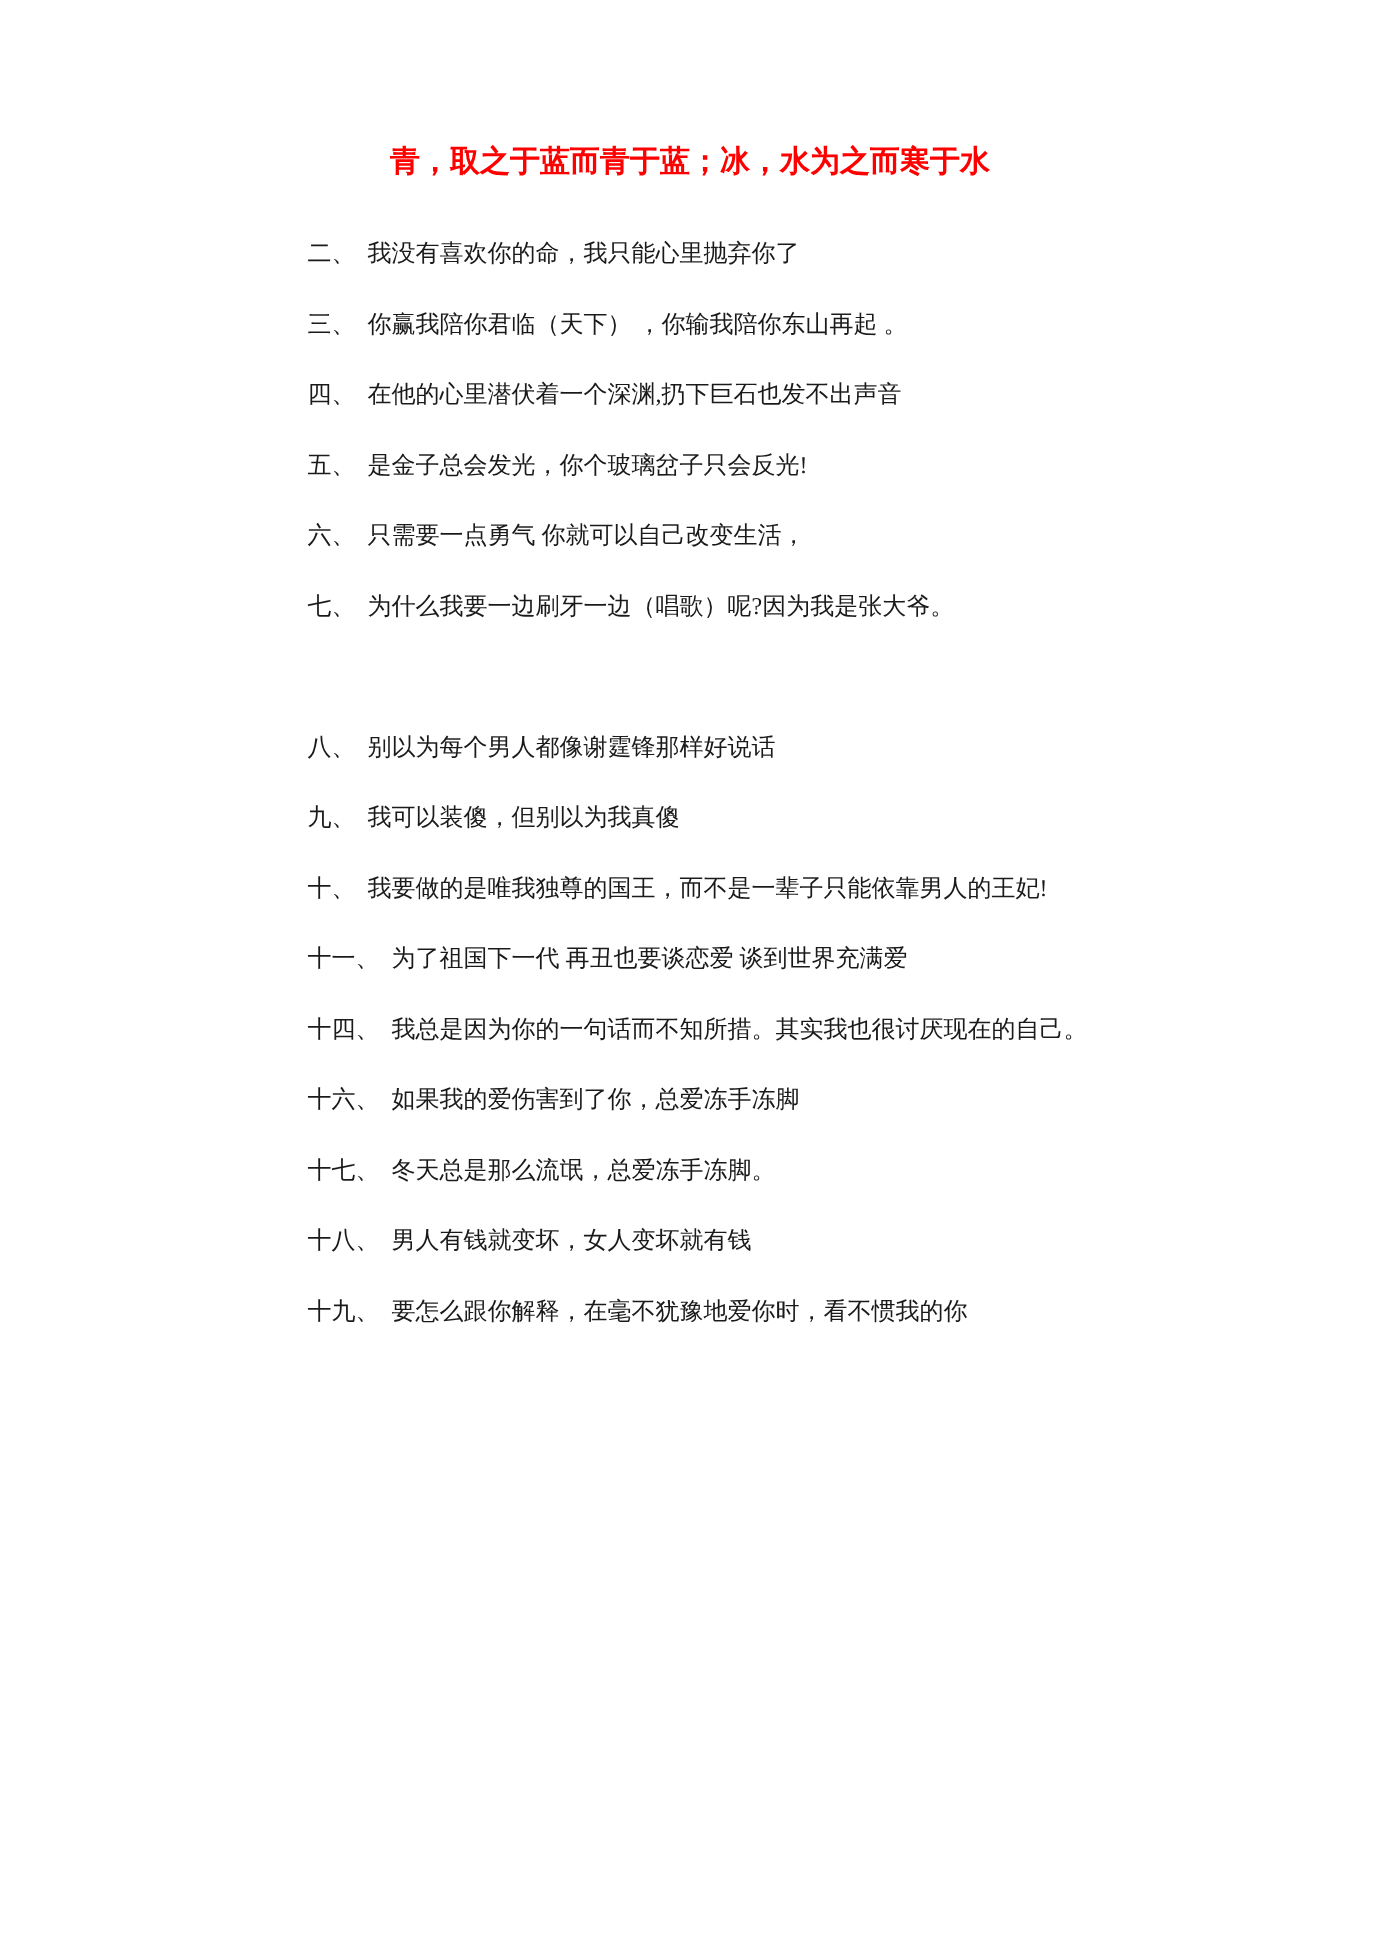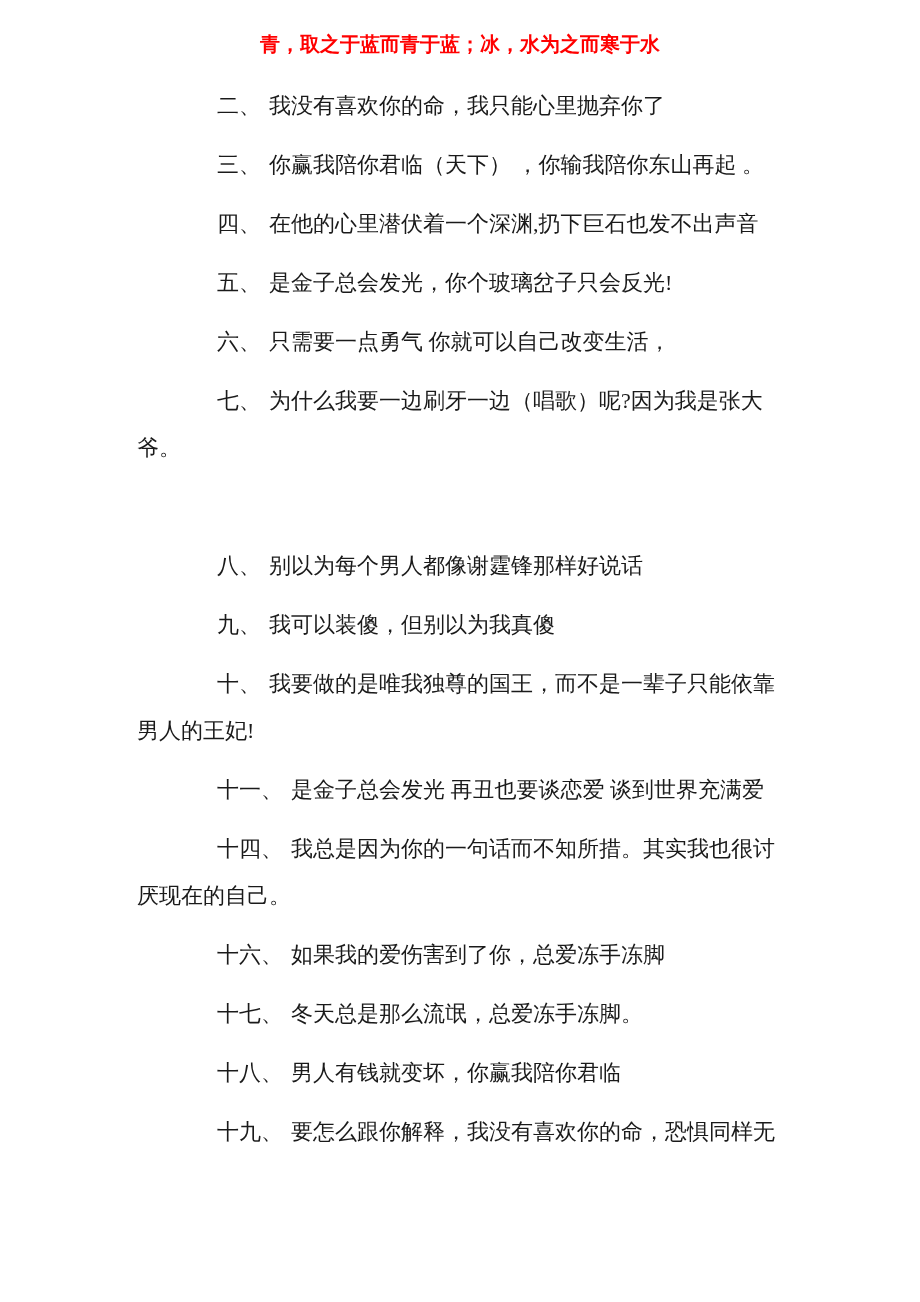--- a/index.html
+++ b/index.html
@@ -10,34 +10,34 @@
   .page {
     position: relative;
     width: 920px;
     height: 1302px;
     background: #ffffff;
     overflow: hidden;
     font-family: "Liberation Serif", "DejaVu Serif", serif;
     color: #1a1a1a;
   }
   .doc-title {
-    padding-top: 32px;
+    padding-top: 96px;
     text-align: center;
     font-size: 20px;
     line-height: 24px;
     font-weight: bold;
   }
   .content {
     margin-top: 26px;
     margin-left: 125px;
     width: 668px;
   }
   p.item {
-    margin: 12px;
-    font-size: 22px;
+    margin: 0;
+    font-size: 16px;
     line-height: 47px;
     text-indent: 80px;
     text-align: left;
   }
   p.item .num {
     margin-right: 8px;
   }
   .blank-line {
     height: 47px;
   }
@@ -64,29 +64,29 @@
     <p class="item"><span class="num">七、</span><span>为什么我要一边刷牙一边（唱歌）呢?因为我是张大爷。</span></p>
 
     <div class="blank-line"></div>
 
     <p class="item"><span class="num">八、</span><span>别以为每个男人都像谢霆锋那样好说话</span></p>
 
     <p class="item"><span class="num">九、</span><span>我可以装傻，但别以为我真傻</span></p>
 
     <p class="item"><span class="num">十、</span><span>我要做的是唯我独尊的国王，而不是一辈子只能依靠男人的王妃!</span></p>
 
-    <p class="item"><span class="num">十一、</span><span>是金子总会发光 再丑也要谈恋爱 谈到世界充满爱</span></p>
+    <p class="item"><span class="num">十一、</span><span>为了祖国下一代 再丑也要谈恋爱 谈到世界充满爱</span></p>
 
 
 
     <p class="item"><span class="num">十四、</span><span>我总是因为你的一句话而不知所措。其实我也很讨厌现在的自己。</span></p>
 
 
     <p class="item"><span class="num">十六、</span><span>如果我的爱伤害到了你，总爱冻手冻脚</span></p>
 
     <p class="item"><span class="num">十七、</span><span>冬天总是那么流氓，总爱冻手冻脚。</span></p>
 
-    <p class="item"><span class="num">十八、</span><span>男人有钱就变坏，你赢我陪你君临</span></p>
+    <p class="item"><span class="num">十八、</span><span>男人有钱就变坏，女人变坏就有钱</span></p>
 
-    <p class="item"><span class="num">十九、</span><span>要怎么跟你解释，我没有喜欢你的命，恐惧同样无</span></p>
+    <p class="item"><span class="num">十九、</span><span>要怎么跟你解释，在毫不犹豫地爱你时，看不惯我的你</span></p>
 
   </div>
 </div>
 
 </body></html>

